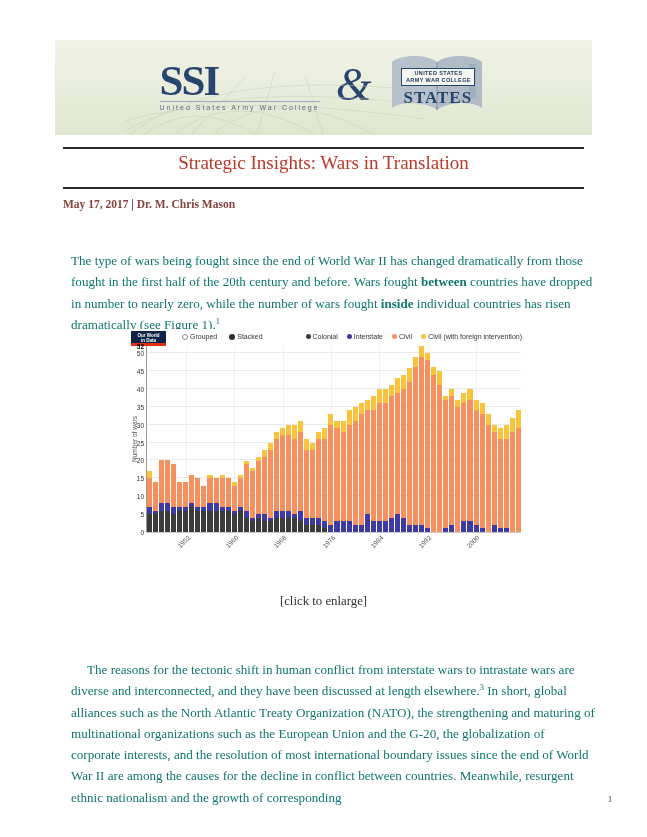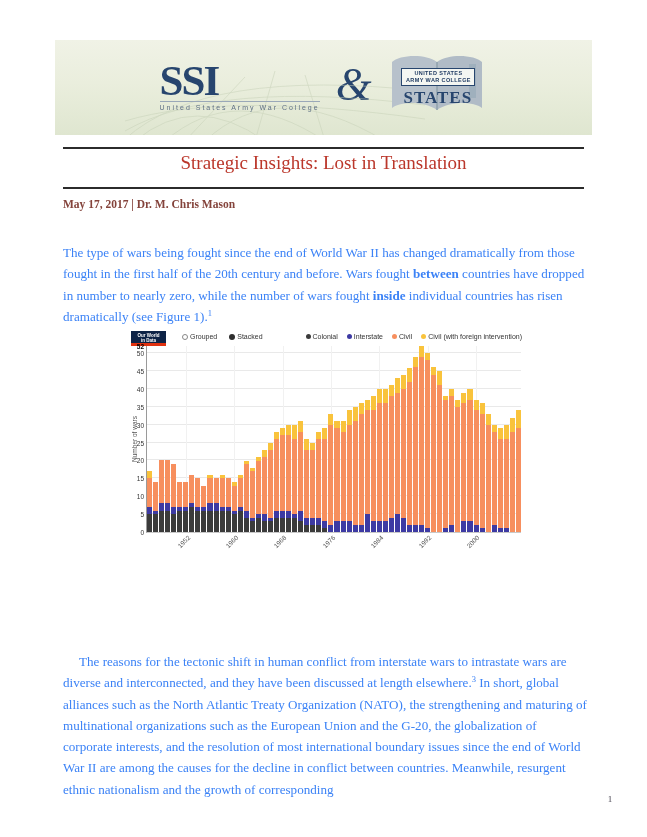--- a/index.html
+++ b/index.html
@@ -27,21 +27,21 @@
     font-size:17px;font-weight:bold;color:#27456e;letter-spacing:1px;}
 
   
   .rule{position:absolute;left:63px;width:521px;border-top:2px solid #2b2b2b;}
   .rule1{top:147px;} .rule2{top:187px;}
   .title{position:absolute;left:0;top:152px;width:647px;margin:0;text-align:center;
     font-size:19px;font-weight:normal;color:#bb372b;}
   .byline{position:absolute;left:63px;top:198px;font-size:11.5px;font-weight:bold;color:#84433b;}
 
   
-  .para{position:absolute;left:63px;width:524px;margin:0;font-size:13.1px;line-height:21.3px;color:#3b82f6;}
+  .para{position:absolute;left:63px;width:524px;margin:8px;font-size:13.1px;line-height:21.3px;color:#0f766e;}
   .para1{top:242px;}
   .para2{top:651px;text-indent:16px;}
   .para b{font-weight:bold;}
   sup{font-size:8.5px;vertical-align:super;line-height:0;}
 
   .caption{position:absolute;left:0;top:590px;width:647px;text-align:center;
     font-size:12.8px;line-height:22px;color:#333;}
   .pagenum{position:absolute;left:600px;top:794px;width:20px;text-align:center;font-size:9px;color:#44414f;}
 
   
@@ -112,21 +112,21 @@
       </svg>
       <div class="press-box">
         <div>UNITED STATES</div>
         <div>ARMY WAR COLLEGE</div>
       </div>
       <div class="press-name">STATES</div>
     </div>
   </div>
 
   <div class="rule rule1"></div>
-  <h1 class="title">Strategic Insights: Lost in Translation</h1>
+  <h1 class="title">Strategic Insights: Wars in Translation</h1>
   <div class="rule rule2"></div>
   <div class="byline">May 17, 2017 | Dr. M. Chris Mason</div>
 
   <p class="para para1"><span>The type of wars being fought since the end of World War II has changed dramatically from those fought in the first half of the 20th century and before. Wars fought </span><b>between</b><span> countries have dropped in number to nearly zero, while the number of wars fought </span><b>inside</b><span> individual countries has risen dramatically (see Figure 1).</span><sup>1</sup></p>
 
   <figure class="figure">
     <div class="owid-logo">
       <div>Our World</div>
       <div>in Data</div>
     </div>
@@ -581,18 +581,19 @@
             <div style="height: 0%; background: rgb(59, 59, 59);"></div>
             <div style="height: 0%; background: rgb(61, 58, 163);"></div>
             <div style="height: 55.7692%; background: rgb(247, 143, 94);"></div>
             <div style="height: 9.61538%; background: rgb(249, 195, 60);"></div>
           </div>
         </div>
       </div>
   </figure>
 
   <div class="caption">
+    <div>[click to enlarge]</div>
   </div>
 
   <p class="para para2"><span>The reasons for the tectonic shift in human conflict from interstate wars to intrastate wars are diverse and interconnected, and they have been discussed at length elsewhere.</span><sup>3</sup><span> In short, global alliances such as the North Atlantic Treaty Organization (NATO), the strengthening and maturing of multinational organizations such as the European Union and the G-20, the globalization of corporate interests, and the resolution of most international boundary issues since the end of World War II are among the causes for the decline in conflict between countries. Meanwhile, resurgent ethnic nationalism and the growth of corresponding</span></p>
 
   <div class="pagenum">1</div>
 </div>
 
 </body></html>

